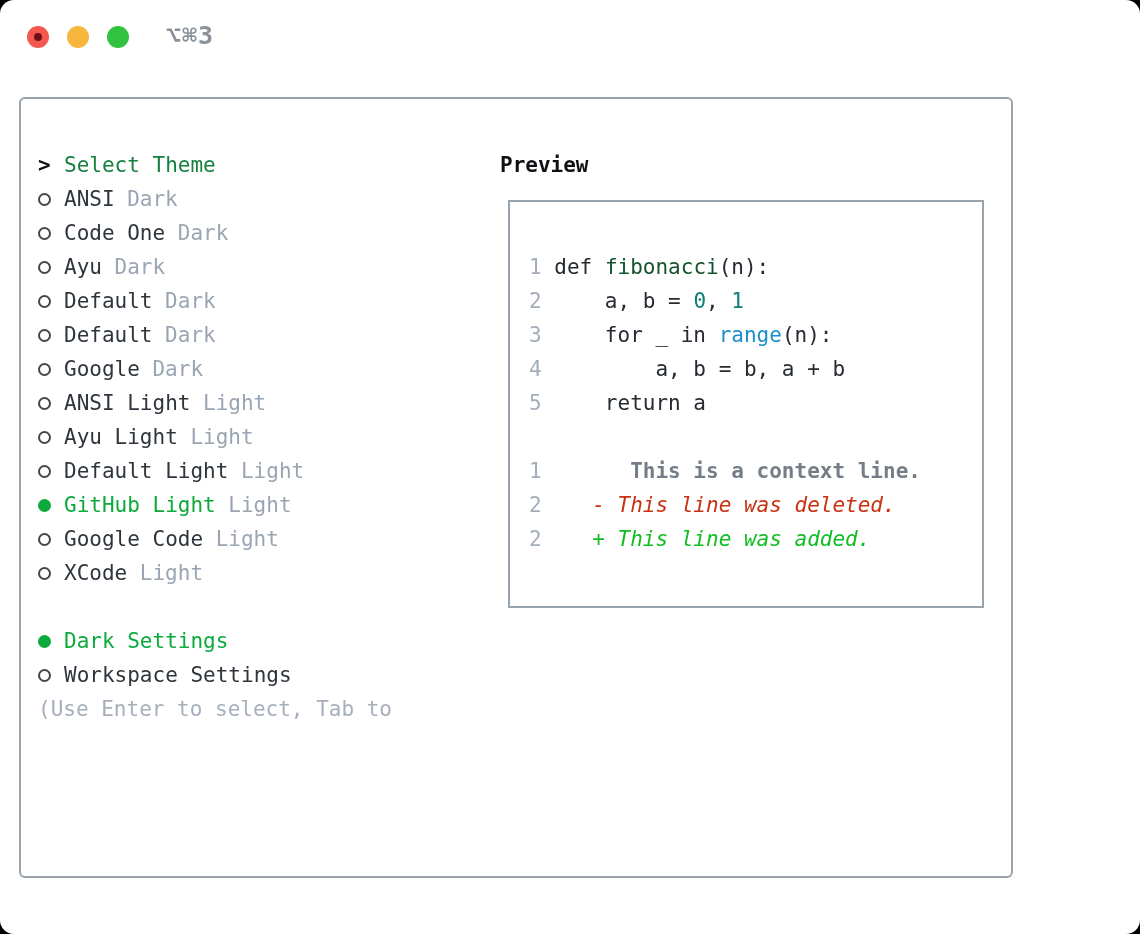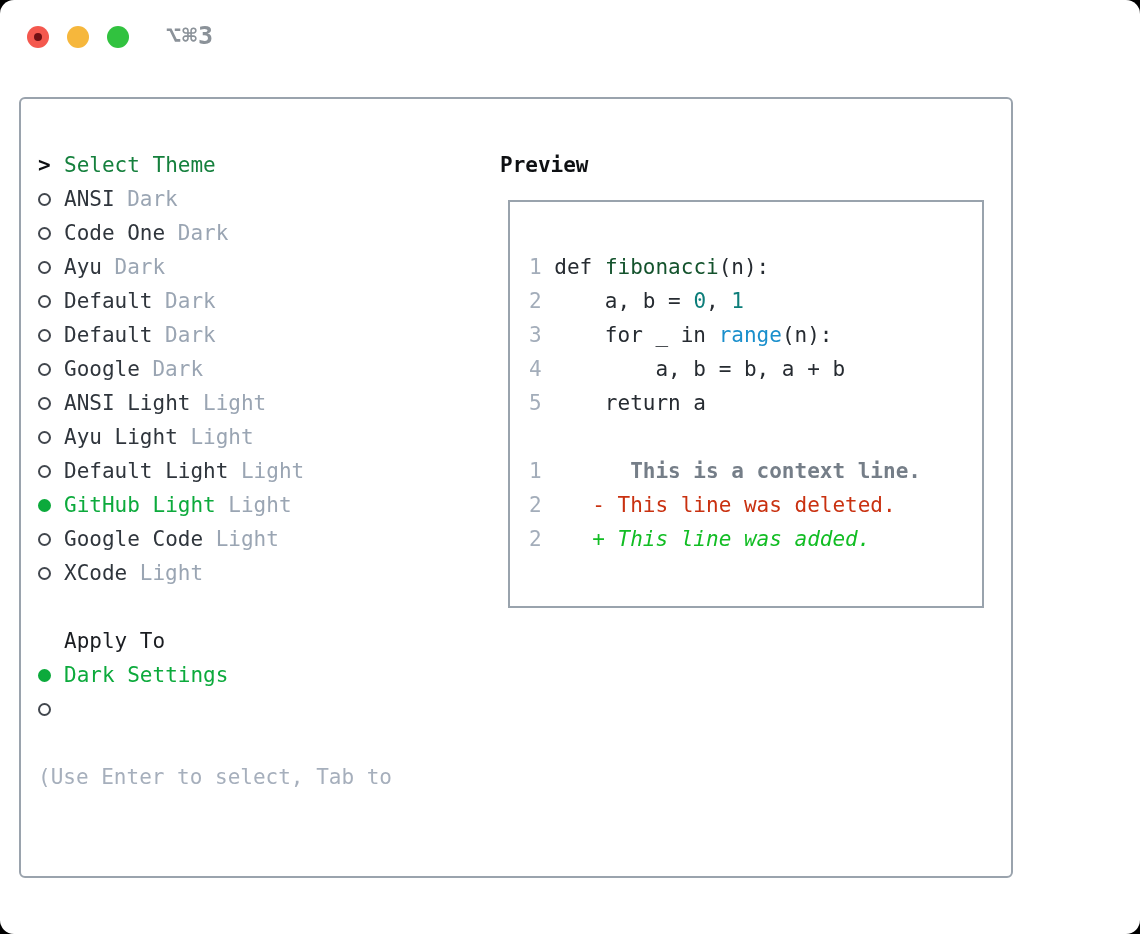--- a/index.html
+++ b/index.html
@@ -35,36 +35,36 @@
   .dot.sel{background:#0caa3c;border-color:#0caa3c;}
   .prompt{font-weight:bold;color:#0e1013;font-size:21px;}
   
   .left-panel{position:absolute;left:17px;top:49px;font-size:21px;}
   .list-title{font-weight:normal;color:#15803d;}
   .item-name{color:#2f353c;text-align:right;}
   .item-name.sel{color:#0caa3c;}
   .item-variant{color:#9aa5b3;margin-left:12.6px;}
   .spacer{height:34px;}
   .section-title{color:#1a1d21;padding-left:26px;}
-  .hint{color:#a6afbc;line-height:34px;margin-top:34px;}
+  .hint{color:#a6afbc;line-height:34px;}
   
   .right-panel{position:absolute;left:479px;top:49px;font-size:21px;}
   .preview-title{font-weight:bold;color:#0e1013;height:34px;line-height:34px;}
   .preview-box{
     margin-top:18px;margin-left:8px;width:476px;height:408px;
     border:2px solid #99a3ad;box-sizing:border-box;
     padding:48px 10px 0 19px;overflow:hidden;
   }
   .ln{width:25.3px;flex:none;color:#a3adba;}
   .seg-fg{color:#262b31;}
   .seg-func{color:#14532d;}
   .seg-num{color:#0d7e7a;}
   .seg-builtin{color:#1a8fcc;}
   .seg-context{color:#757e88;font-weight:bold;}
-  .seg-deleted{color:#c93110;}
+  .seg-deleted{color:#c93110;font-style:italic;}
   .seg-added{color:#12bd24;font-style:italic;}
 </style>
 </head>
 <body>
 
 <div class="app">
 
   <div class="traffic">
     <div class="light red"></div>
     <div class="light yellow"></div>
@@ -90,25 +90,24 @@
           <div class="row"><span class="mk"><span class="dot"></span></span><span class="item-name">ANSI Light</span><span class="item-variant">Light</span></div>
           <div class="row"><span class="mk"><span class="dot"></span></span><span class="item-name">Ayu Light</span><span class="item-variant">Light</span></div>
           <div class="row"><span class="mk"><span class="dot"></span></span><span class="item-name">Default Light</span><span class="item-variant">Light</span></div>
           <div class="row"><span class="mk"><span class="dot sel"></span></span><span class="item-name sel">GitHub Light</span><span class="item-variant">Light</span></div>
           <div class="row"><span class="mk"><span class="dot"></span></span><span class="item-name">Google Code</span><span class="item-variant">Light</span></div>
           <div class="row"><span class="mk"><span class="dot"></span></span><span class="item-name">XCode</span><span class="item-variant">Light</span></div>
         </div>
 
       <div class="spacer"></div>
 
-      <div class="row section-title">Apply To</div>
 
       <div id="apply-to-list">
           <div class="row"><span class="mk"><span class="dot sel"></span></span><span class="item-name sel">Dark Settings</span></div>
-          <div class="row"><span class="mk"><span class="dot"></span></span></div>
+          <div class="row"><span class="mk"><span class="dot"></span></span><span class="item-name">Workspace Settings</span></div>
         </div>
 
       <div class="hint" id="hint-block">
           <div>(Use Enter to select, Tab to</div>
         </div>
     </div>
 
     <div class="right-panel">
       <div class="preview-title">Preview</div>
       <div class="preview-box" id="code-box">

